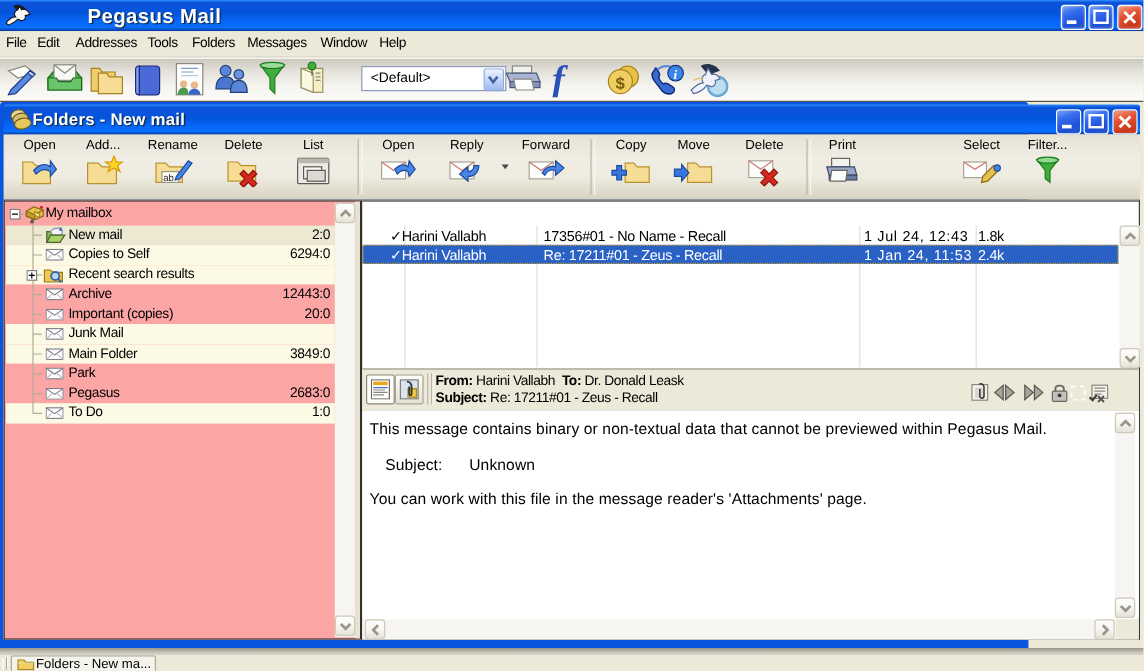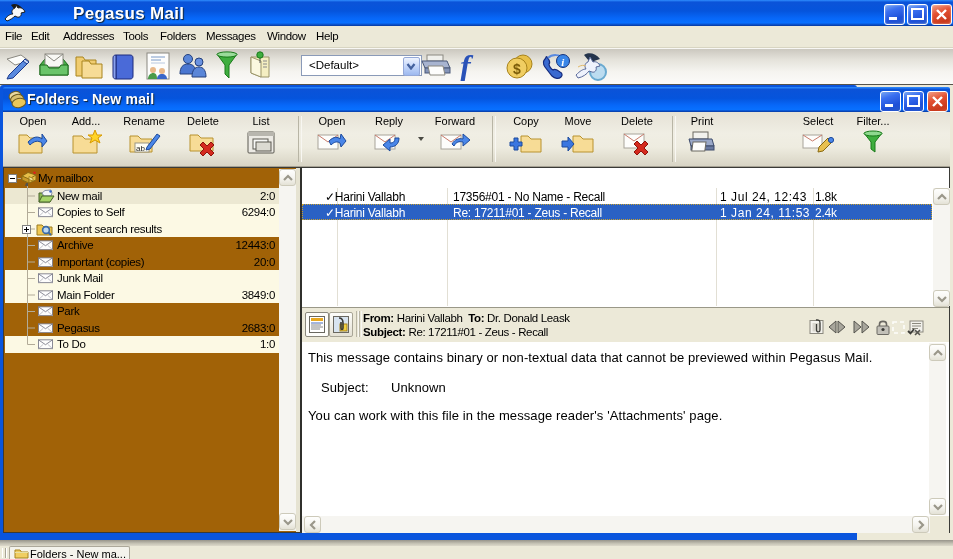--- a/index.html
+++ b/index.html
@@ -32,21 +32,21 @@
 #itb{left:3px;top:27px;width:947px;height:55px;border-bottom:1px solid #a5a193;box-sizing:border-box;
  background:linear-gradient(180deg,#e6e2d6 0%,#f0eee4 40%,#eeece0 65%,#d8d4c4 100%);}
 .tbb{position:absolute;top:2px;width:52px;height:50px;text-align:center;}
 .tbb .lbl{display:block;font-size:11px;color:#000;margin-top:1px;}
 .tbb svg{margin-top:1px;}
 .tsep{position:absolute;top:4px;width:2px;height:46px;
  border-left:1px solid #b8b5a5;border-right:1px solid #f8f7f2;}
 
 #content{left:3px;top:82px;width:947px;height:366px;background:#fff;}
 
-#tree{left:0px;top:0px;width:299px;height:366px;background:#a16207;border:1px solid #3a3a36;border-right:2px solid #30302c;box-sizing:border-box;}
+#tree{left:0px;top:0px;width:299px;height:366px;background:#fca5a5;border:1px solid #3a3a36;border-right:2px solid #30302c;box-sizing:border-box;}
 .trow{position:absolute;left:1px;width:274px;height:16.5px;font-size:11.5px;letter-spacing:-0.3px;color:#000;}
 .trow .cnt{position:absolute;right:4px;top:2px;}
 .trow .nm{position:absolute;top:2px;}
 .trow svg{z-index:2;}
 .cream{background:#fcf9e4;}
 .seltan{background:#ece8d2;}
 
 #rpane{left:299px;top:0px;width:648px;height:366px;background:#fff;border:1px solid #3a3a36;border-left:none;box-sizing:border-box;}
 #lhead{left:0;top:0;width:647px;height:19px;letter-spacing:-0.25px;
  background:linear-gradient(180deg,#fcfcf9 0%,#f2f1ea 60%,#e3e0d2 85%,#d8d5c4 100%);

